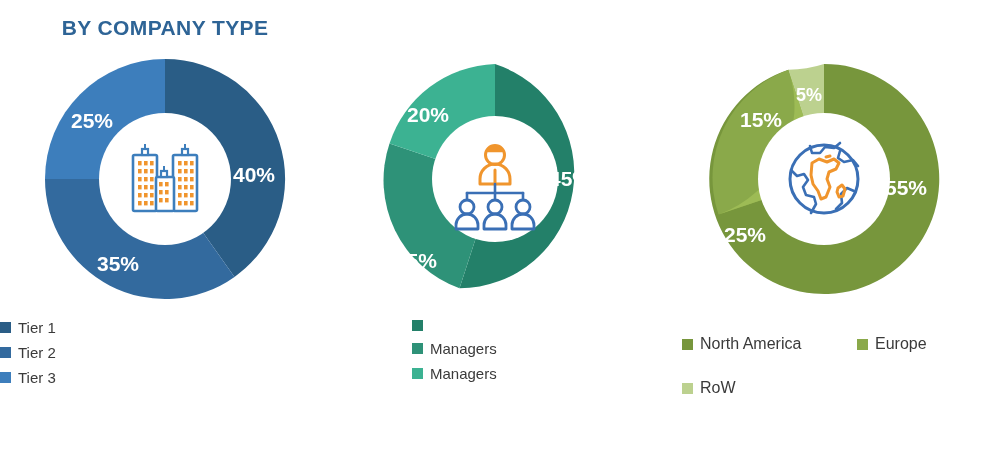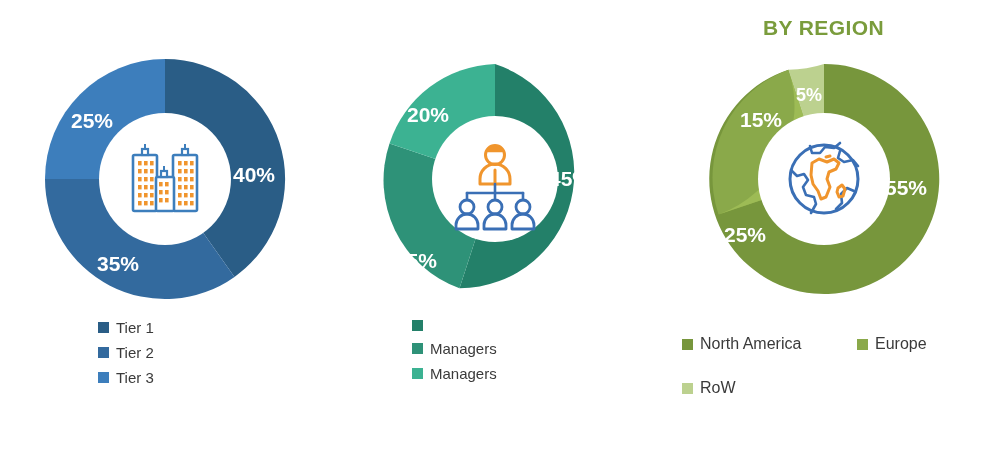--- a/index.html
+++ b/index.html
@@ -83,40 +83,41 @@
   }
   .swatch {
     width: 11px;
     height: 11px;
     margin-right: 7px;
     flex: 0 0 auto;
     display: inline-block;
   }
 
   #legend-company { top: 320px; }
-  #legend-company .legend-col { padding-left: 98px; }
+  #legend-company .legend-col { }
 
   #legend-designation { top: 320px; }
   #legend-designation .legend-col { padding-left: 82px; }
 
   #legend-region { top: 336px; }
   #legend-region .legend-grid {
     display: grid;
     grid-template-columns: 175px auto;
     grid-row-gap: 28px;
     padding-left: 22px;
   }
   #legend-region .legend-item { margin-bottom: 0; font-size: 16px; }
 </style>
 </head>
 <body>
 
 <div class="board">
 
   <div class="panel" id="panel-company">
+    <div class="panel-title" id="title-company">BY COMPANY TYPE</div>
 
     <div class="donut-wrap">
       <svg class="donut-svg" width="270" height="250" viewBox="0 0 270 250">
 
         <path fill="#2a5d86" d="M 135 125 L 135 5 A 120 120 0 0 1 204.5 222.9 Z"></path>
 
         <path fill="#336a9e" d="M 135 125 L 204.5 222.9 A 120 120 0 0 1 15 125 Z"></path>
 
         <path fill="#3d7ebc" d="M 135 125 L 15 125 A 120 120 0 0 1 135 5 Z"></path>
 
@@ -265,21 +266,20 @@
         </div>
         <div class="legend-item">
           <span class="swatch" style="background:#3cb292"></span>
           <span>Managers</span>
         </div>
       </div>
     </div>
   </div>
 
   <div class="panel" id="panel-region">
-    <div class="panel-title" id="title-region">BY REGION</div>
 
     <div class="donut-wrap">
       <svg class="donut-svg" width="250" height="250" viewBox="0 0 250 250">
 
         <path fill="#77963c" d="M 125 125 L 125 10 A 115 115 0 1 1 89.5 15.7 Z"></path>
 
         <path fill="#8aa94a" d="M 125 125 L 89.5 15.7 A 115 115 0 0 0 19.5 160.5 Z"></path>
 
         <path fill="#9dbb55" d="M 125 125 L 19.5 160.5 A 115 115 0 0 0 89.5 15.7 Z"></path>
 

